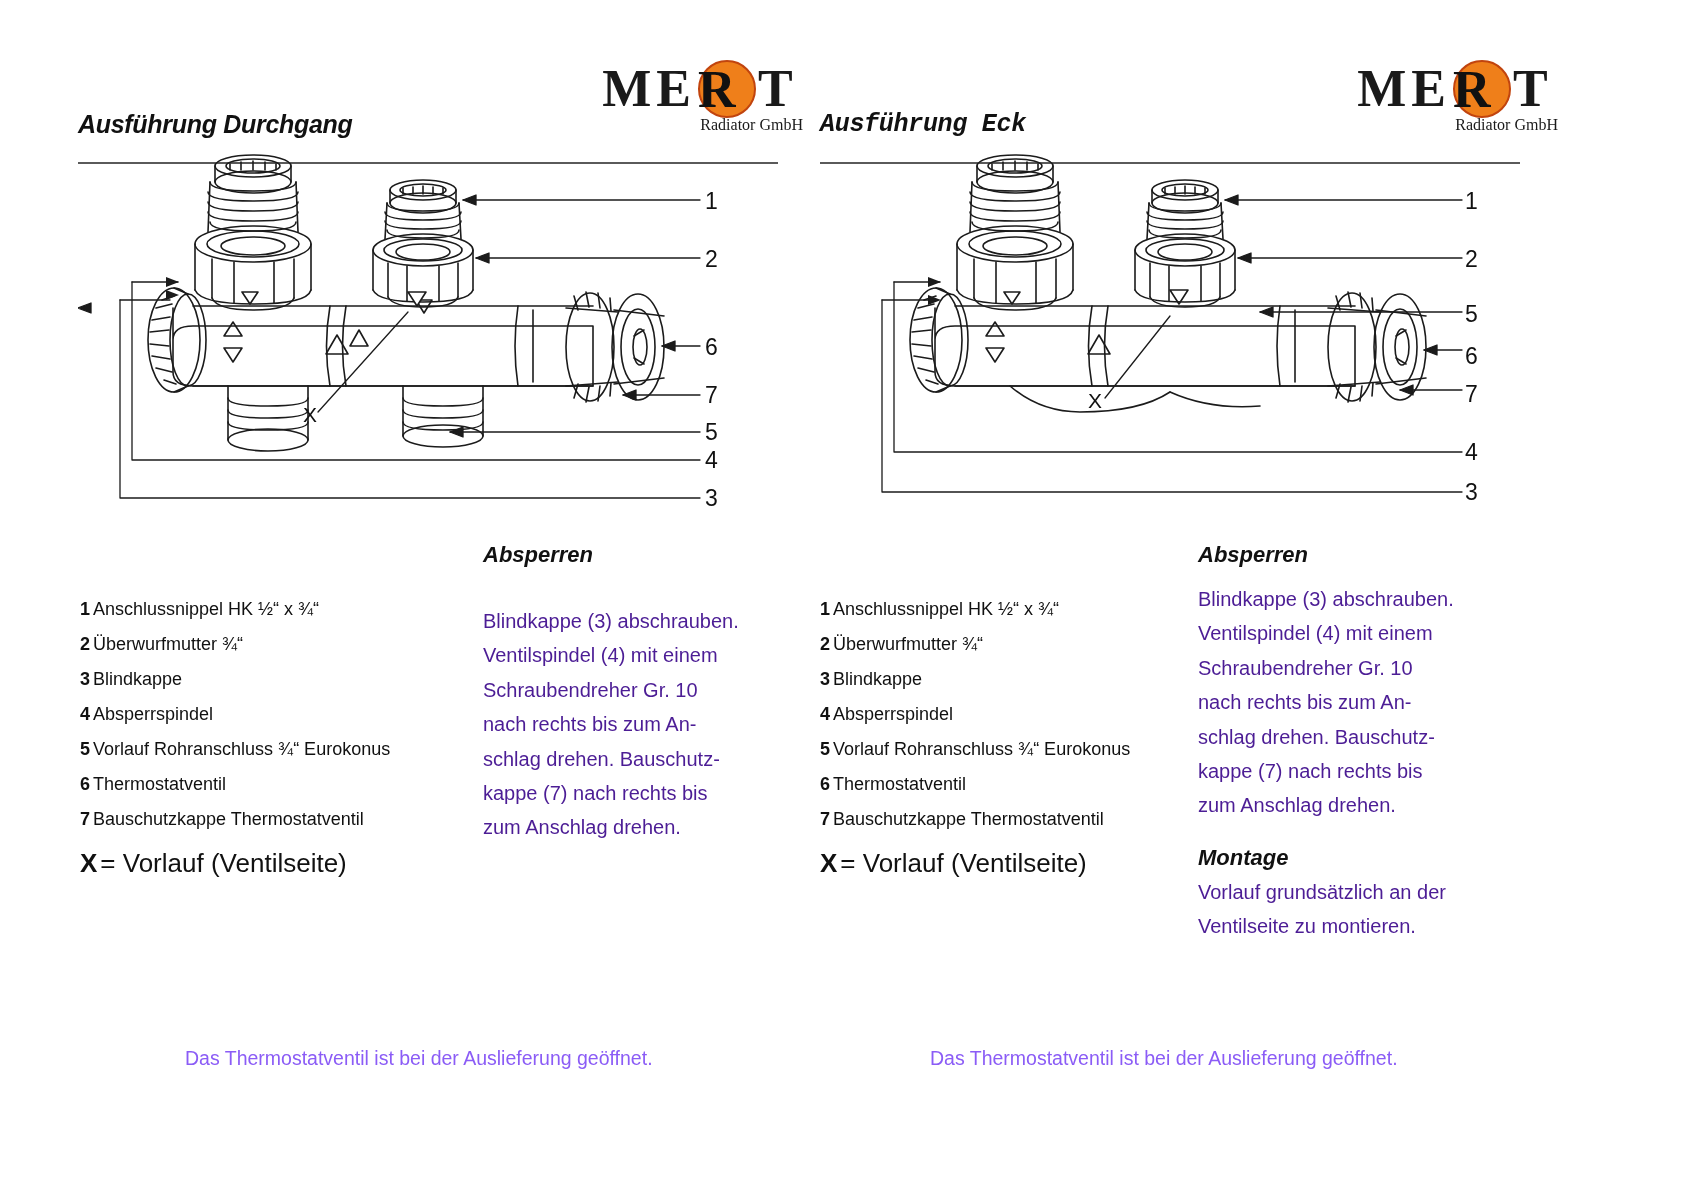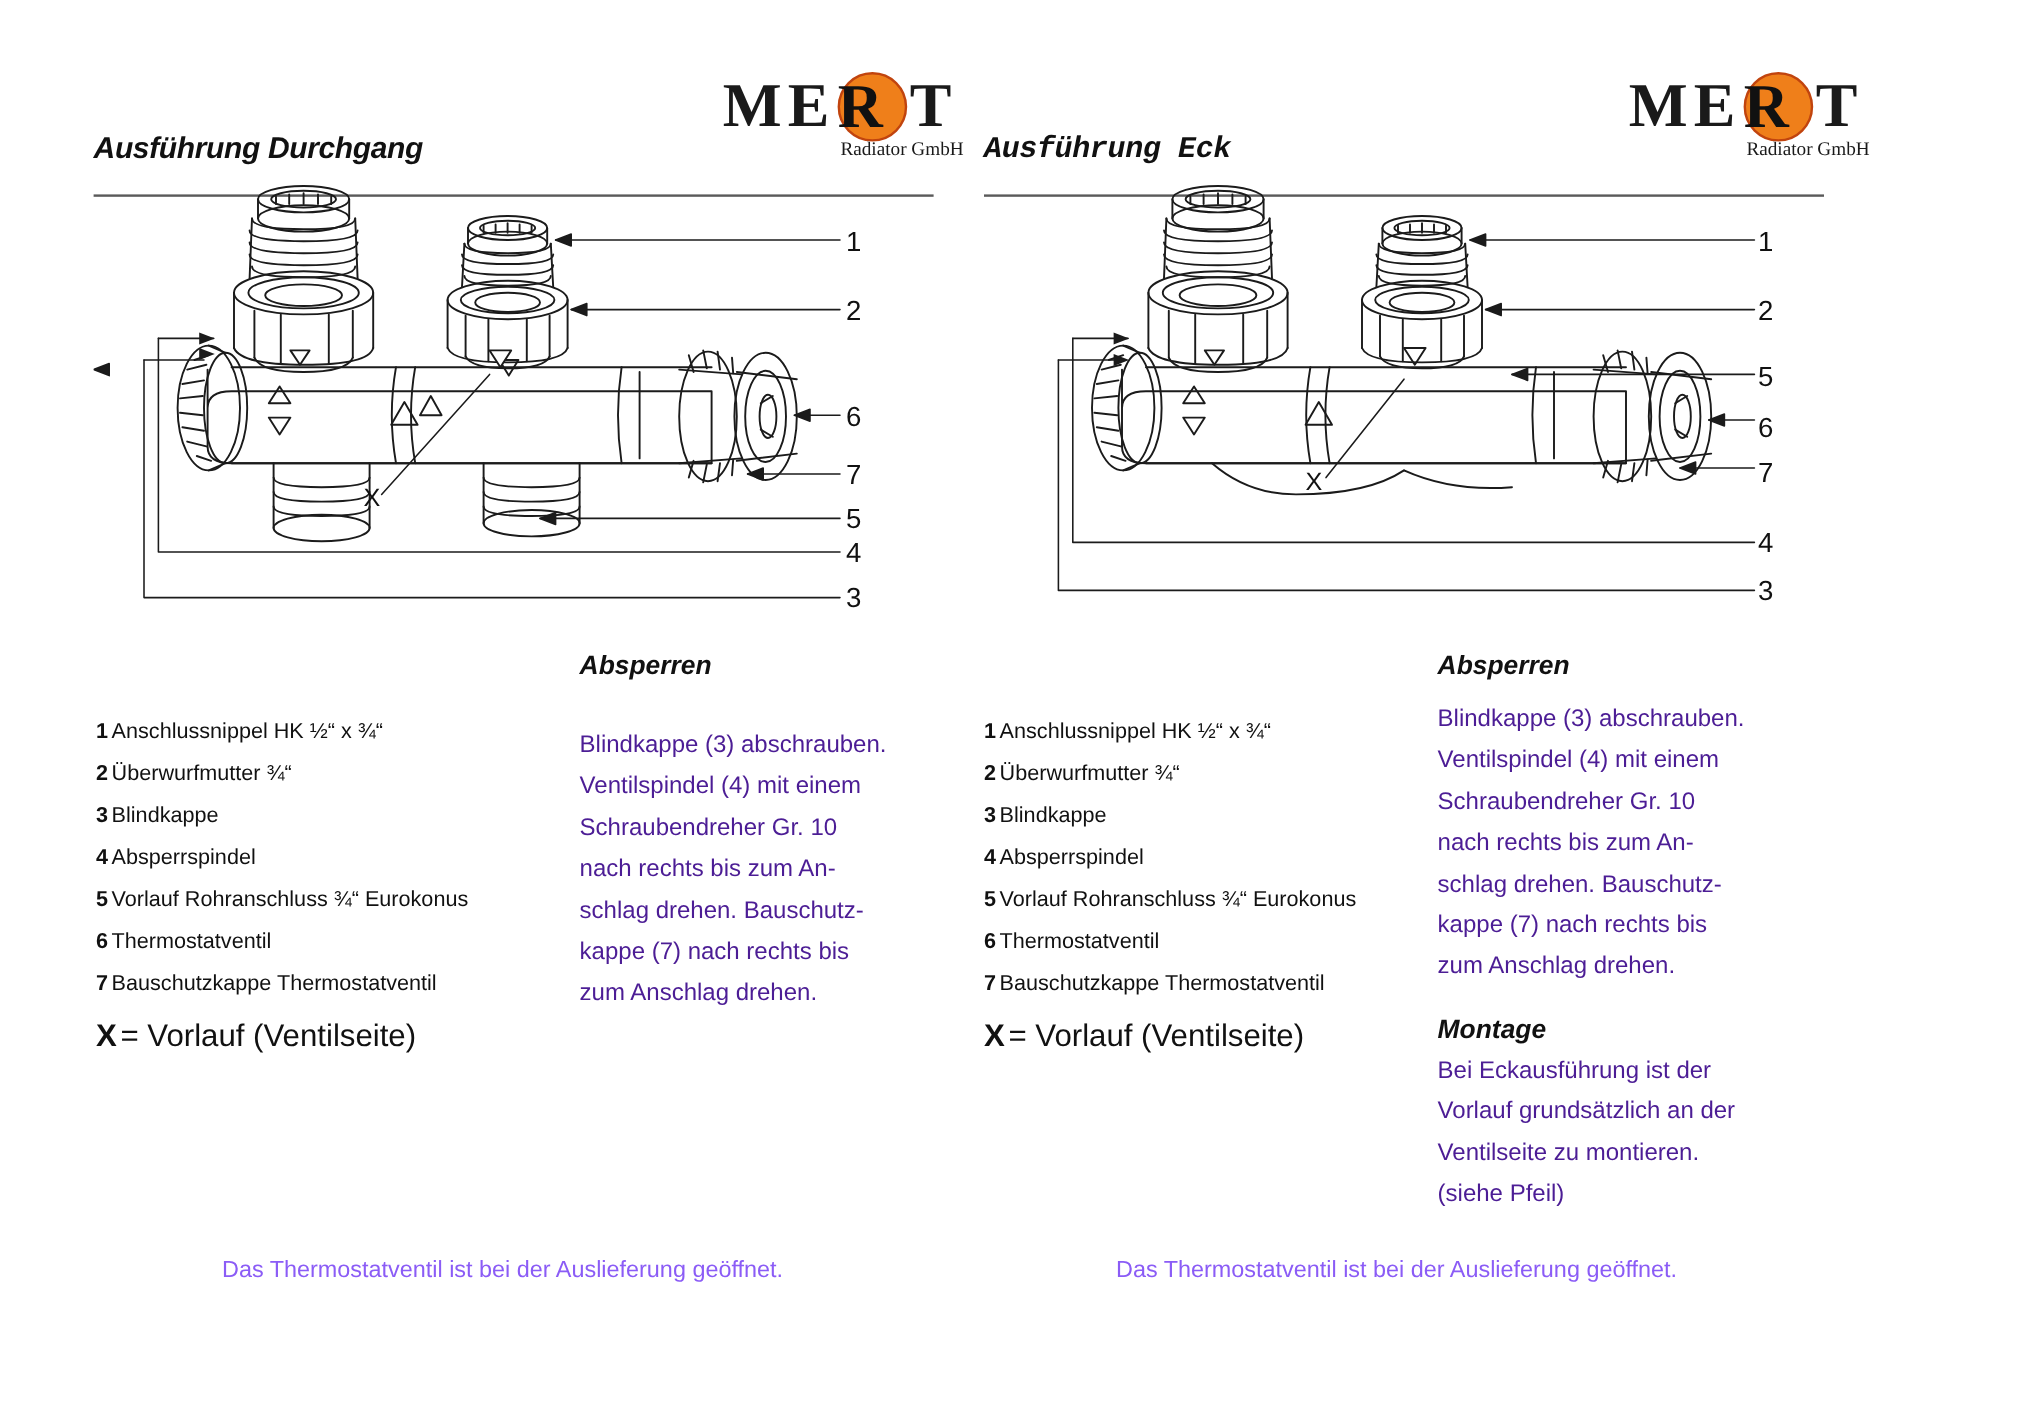--- a/index.html
+++ b/index.html
@@ -523,23 +523,21 @@
         <div>Ventilspindel (4) mit einem</div>
         <div>Schraubendreher Gr. 10</div>
         <div>nach rechts bis zum An-</div>
         <div>schlag drehen. Bauschutz-</div>
         <div>kappe (7) nach rechts bis</div>
         <div>zum Anschlag drehen.</div>
       </div>
       <div class="instr-gap"></div>
       <div class="instr-head" style="margin-bottom:4px;">Montage</div>
       <div class="instr-body">
-        <div>Bei Eckausführung ist der</div>
         <div>Vorlauf grundsätzlich an der</div>
         <div>Ventilseite zu montieren.</div>
-        <div>(siehe Pfeil)</div>
       </div>
     </div>
 
     <div class="note" style="left:110px; top:1047px;">Das Thermostatventil ist bei der Auslieferung geöffnet.</div>
   </div>
 
 </div>
 
 </body></html>

